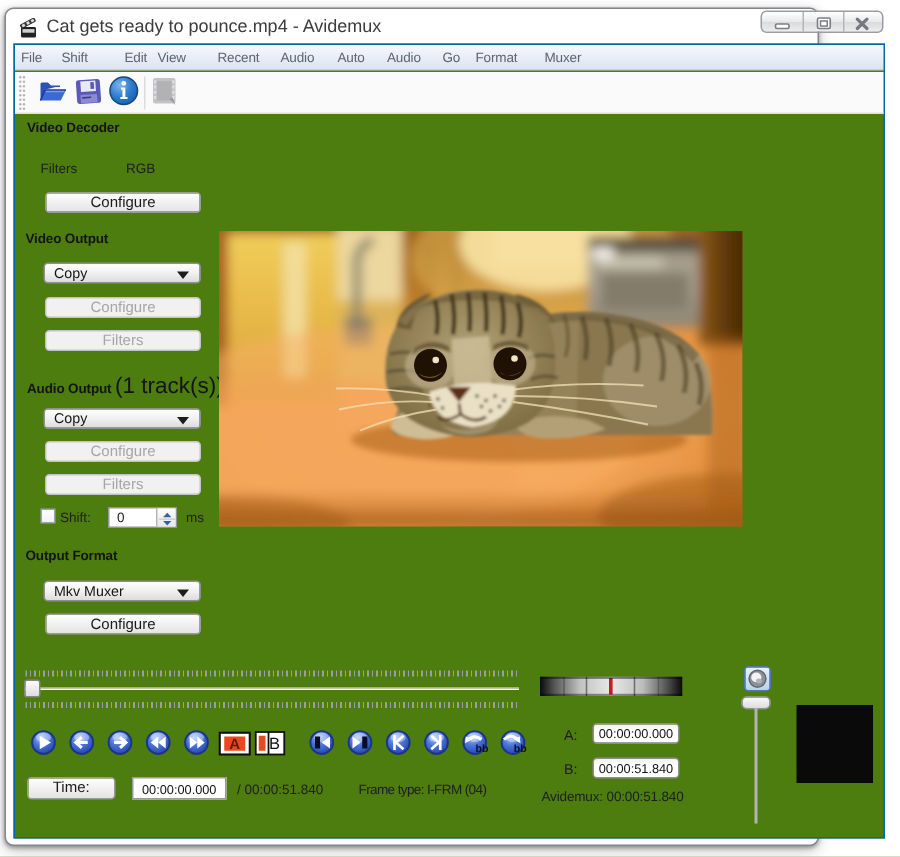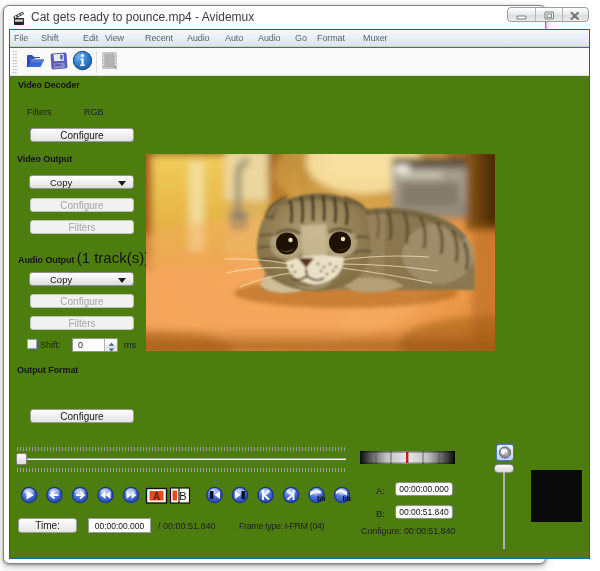--- a/index.html
+++ b/index.html
@@ -9,21 +9,21 @@
 #titletext{position:absolute;left:27px;top:4px;font-size:12px;color:#3c3c3c}
 #menubar{position:absolute;left:0;top:0;width:579px;height:17px;background:linear-gradient(#f6f8fc,#dde3f1);border-bottom:1px solid #c9cfdd;font-size:9px;letter-spacing:-.1px;color:#5a6572}
 #menubar span{position:absolute;top:3px}
 #toolbar{position:absolute;left:0;top:18px;width:579px;height:28px;background:#fafafa;border-bottom:1px solid #e0e0e0}
 .sep{position:absolute;width:1px;height:22px;top:3px;background:#dcdcdc}
 
 .h{position:absolute;font-size:9px;letter-spacing:-.1px;font-weight:bold;color:#141414}
 .t{position:absolute;font-size:9px;color:#1e1e1e}
 .btn{position:absolute;left:20px;width:104px;height:14px;border:1px solid #9b9b9b;border-radius:3px;background:linear-gradient(#fefefe,#f2f2f2 45%,#e4e4e4);font-size:10px;color:#1a1a1a;text-align:center;line-height:13px}
 .btn.dis{border-color:#c3c3c3;background:#f1f1f1;color:#a6a6a6}
-.combo{position:absolute;left:19px;width:105px;height:14px;border:1px solid #8f8f8f;border-radius:3px;background:linear-gradient(#ffffff,#efefef 55%,#dcdcdc);font-size:9.5px;color:#141414;line-height:13px;padding-left:20px}
+.combo{position:absolute;left:19px;width:105px;height:14px;border:1px solid #8f8f8f;border-radius:3px;background:linear-gradient(#ffffff,#efefef 55%,#dcdcdc);font-size:9.5px;color:#141414;line-height:13px;padding-left:6px}
 .combo:after{content:"";position:absolute;right:7px;top:5px;border-left:4px solid transparent;border-right:4px solid transparent;border-top:5px solid #1c1c1c}
 
 .timebox{position:absolute;width:58px;height:14px;border:1px solid #8d8d8d;border-radius:3px;background:linear-gradient(#f2f2f2,#ffffff 40%);font-size:8.5px;letter-spacing:0;color:#111;text-align:center;line-height:13px;white-space:nowrap;overflow:hidden}
 .lbl{position:absolute;font-size:9px;color:#1e1e1e}
 </style></head>
 <body>
 <div id="win">
 
  <svg class="abs" style="left:9px;top:6px" width="15" height="14" viewBox="0 0 15 14">
    <rect x="1" y="6" width="10" height="7" rx="1" fill="#222"></rect>
@@ -149,20 +149,21 @@
      <div class="abs" style="right:0;top:0;width:13px;height:12px;border-left:1px solid #b5b5b5;background:linear-gradient(#fcfcfc,#e8e8e8)">
        <svg width="12" height="12" viewBox="0 0 12 12">
             <path d="M6.5 1.8 L9.3 4.8 L3.7 4.8 Z" fill="#3a5f9e"></path>
             <path d="M6.5 10.4 L9.3 7.4 L3.7 7.4 Z" fill="#3a5f9e"></path>
             <line x1="1" y1="6.1" x2="12" y2="6.1" stroke="#c9c9c9" stroke-width="0.8"></line>
           </svg>
      </div>
   </div>
   <div class="t" style="left:114px;top:310px">ms</div>
   <div class="h" style="left:7px;top:335px">Output Format</div>
+  <div class="combo" style="top:357px">Mkv Muxer</div>
   <div class="btn" style="top:379px">Configure</div>
 
   <svg class="abs" style="left:136px;top:124px" width="349" height="197" viewBox="0 0 349 197">
     <defs>
       <radialGradient id="carpet" cx="40%" cy="60%" r="80%">
         <stop offset="0" stop-color="#f5a85e"></stop>
             <stop offset=".5" stop-color="#f2a254"></stop>
             <stop offset=".8" stop-color="#e28e3c"></stop>
             <stop offset="1" stop-color="#ca7524"></stop>
       </radialGradient>
@@ -452,20 +453,20 @@
       <path d="M322 10 Q327 5 332 11" stroke="#fff" stroke-width="2" fill="none"></path>
           <path d="M333 12.5 L332.5 8 L328 9.5 Z" fill="#fff"></path>
       <text x="328.5" y="18" font-size="7" font-weight="bold" fill="#0a0a2a" font-family="Liberation Sans">bb</text>
     </g>
   </svg>
 
   <div class="lbl" style="left:366px;top:455px;font-size:9.5px">A:</div>
   <div class="timebox" style="left:385px;top:452px">00:00:00.000</div>
   <div class="lbl" style="left:366px;top:478px;font-size:9.5px">B:</div>
   <div class="timebox" style="left:385px;top:475px">00:00:51.840</div>
-  <div class="lbl" style="left:351px;top:496px;letter-spacing:-.1px">Configure: 00:00:51.840</div>
+  <div class="lbl" style="left:351px;top:496px;letter-spacing:-.1px">Avidemux: 00:00:51.840</div>
 
   <div class="btn" style="left:8px;top:488px;width:59px;height:15px">Time:</div>
   <div class="abs" style="left:78px;top:488px;width:63px;height:15px;border:1px solid #9a9a9a;background:#fff;font-size:8.5px;color:#111;text-align:center;line-height:15px">00:00:00.000</div>
   <div class="lbl" style="left:148px;top:491px">/ 00:00:51.840</div>
   <div class="lbl" style="left:229px;top:491px;letter-spacing:-.4px">Frame type: I-FRM (04)</div>
  </div>
 </div>
 
 </body></html>

